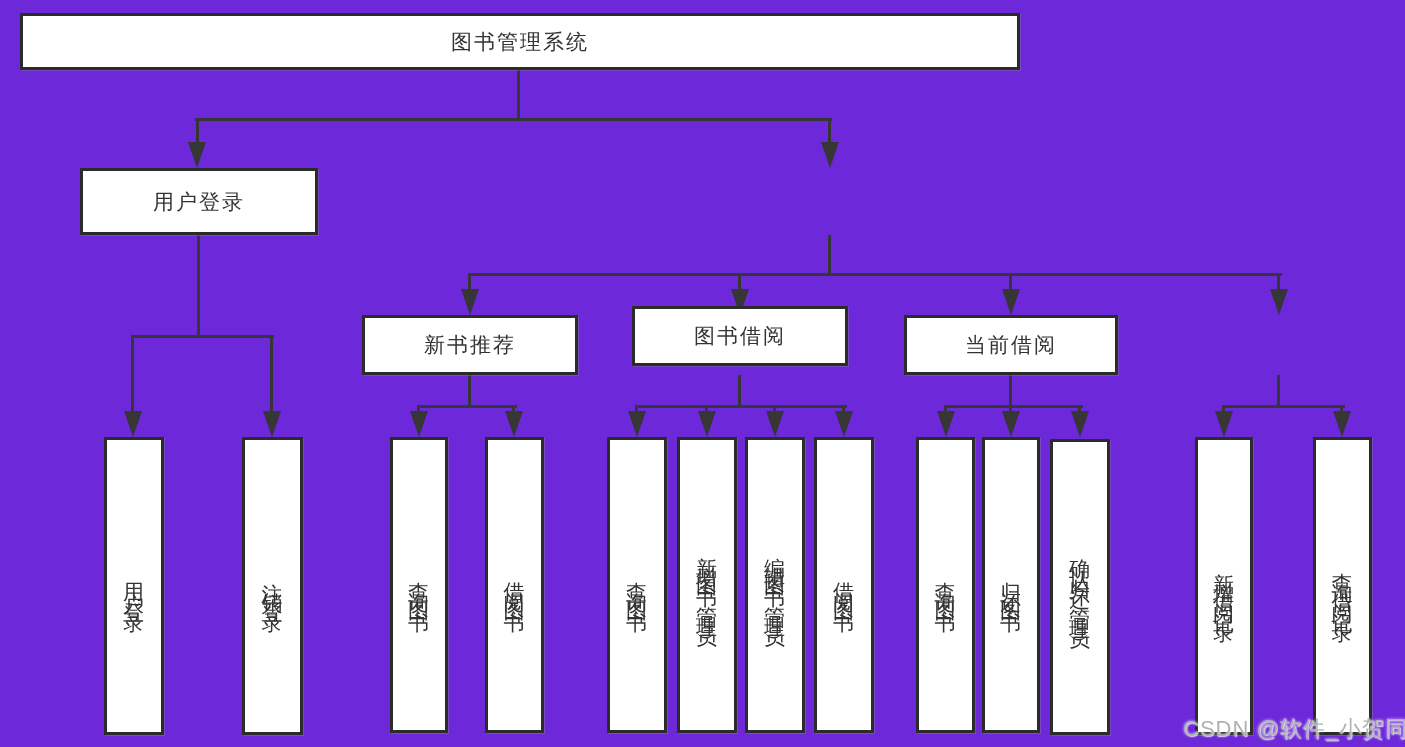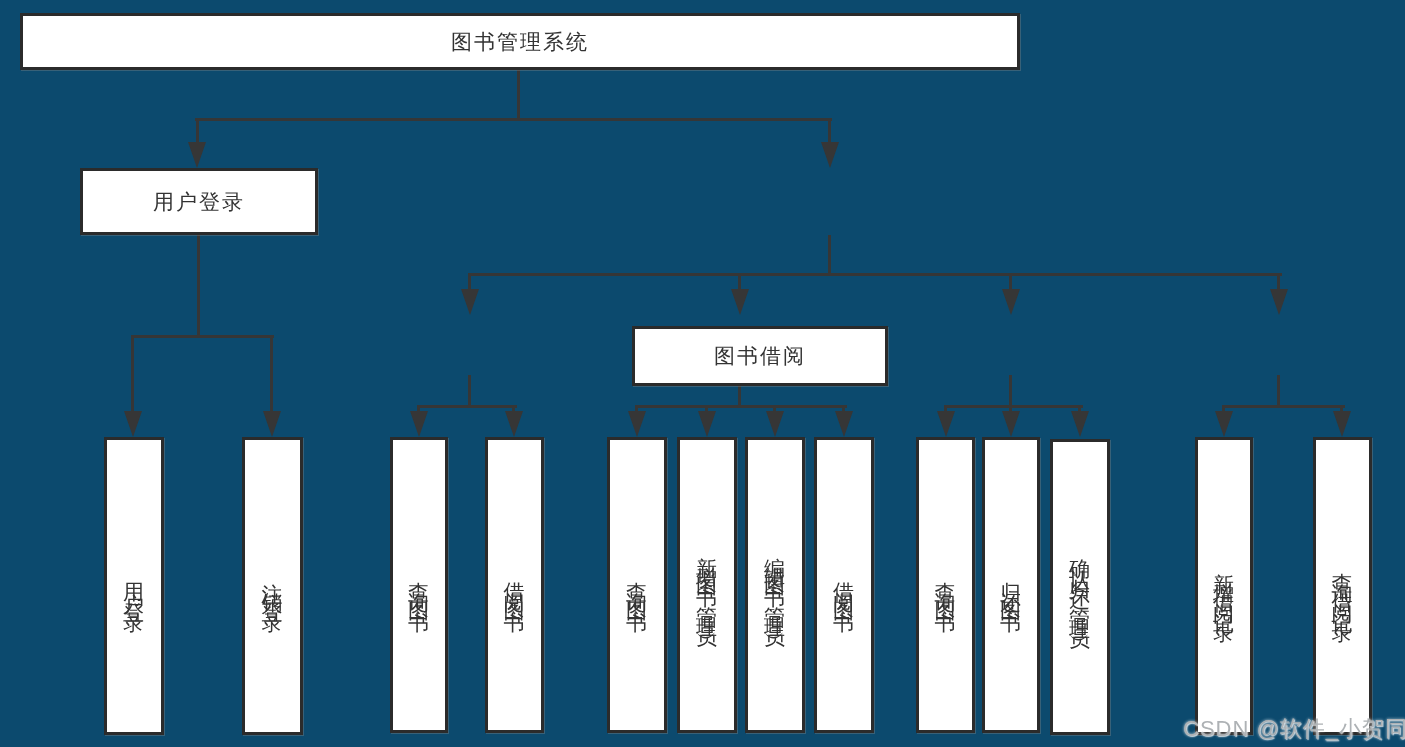--- a/index.html
+++ b/index.html
@@ -1,17 +1,17 @@
 <!DOCTYPE html>
 <html><head>
 <meta charset="utf-8">
 <style>
   html,body{margin:0;padding:0;background:#fff;}
   .canvas{
-    position:relative;width:1405px;height:747px;background:#0c4a6e;overflow:hidden;
+    position:relative;width:1405px;height:747px;background:#6d28d9;overflow:hidden;
     font-family:"Liberation Sans",sans-serif;color:#333;
   }
   .node{
     position:absolute;box-sizing:border-box;background:#fff;
     border:3px solid #2b2b2b;display:flex;align-items:center;justify-content:center;
     font-size:21px;letter-spacing:2px;line-height:1.2;
     box-shadow:1px 1px 0 rgba(140,140,140,.35);
     z-index:2;
   }
   .vnode{
@@ -60,21 +60,23 @@
   <div class="hl" style="left:468px;top:273px;width:814px"></div>
   <div class="vl" style="left:468px;top:273px;height:16px"></div>
   <div class="tri" style="left:461px;top:289px"></div>
   <div class="vl" style="left:738px;top:273px;height:16px"></div>
   <div class="tri" style="left:731px;top:289px"></div>
   <div class="vl" style="left:1009px;top:273px;height:16px"></div>
   <div class="tri" style="left:1002px;top:289px"></div>
   <div class="vl" style="left:1277px;top:273px;height:16px"></div>
   <div class="tri" style="left:1270px;top:289px"></div>
 
-  <div class="node" style="left:632px;top:326px;width:256px;height:60px">图书借阅</div>
+  <div class="node" style="left:362px;top:315px;width:216px;height:60px">新书推荐</div>
+  <div class="node" style="left:632px;top:306px;width:216px;height:60px">图书借阅</div>
+  <div class="node" style="left:904px;top:315px;width:214px;height:60px">当前借阅</div>
 
   <div class="vl" style="left:468px;top:375px;height:33px"></div>
   <div class="hl" style="left:417px;top:405px;width:100px"></div>
   <div class="vl" style="left:417px;top:405px;height:8px"></div>
   <div class="tri" style="left:410px;top:411px"></div>
   <div class="vl" style="left:512px;top:405px;height:8px"></div>
   <div class="tri" style="left:505px;top:411px"></div>
 
   <div class="vl" style="left:738px;top:375px;height:33px"></div>
   <div class="hl" style="left:635px;top:405px;width:212px"></div>

